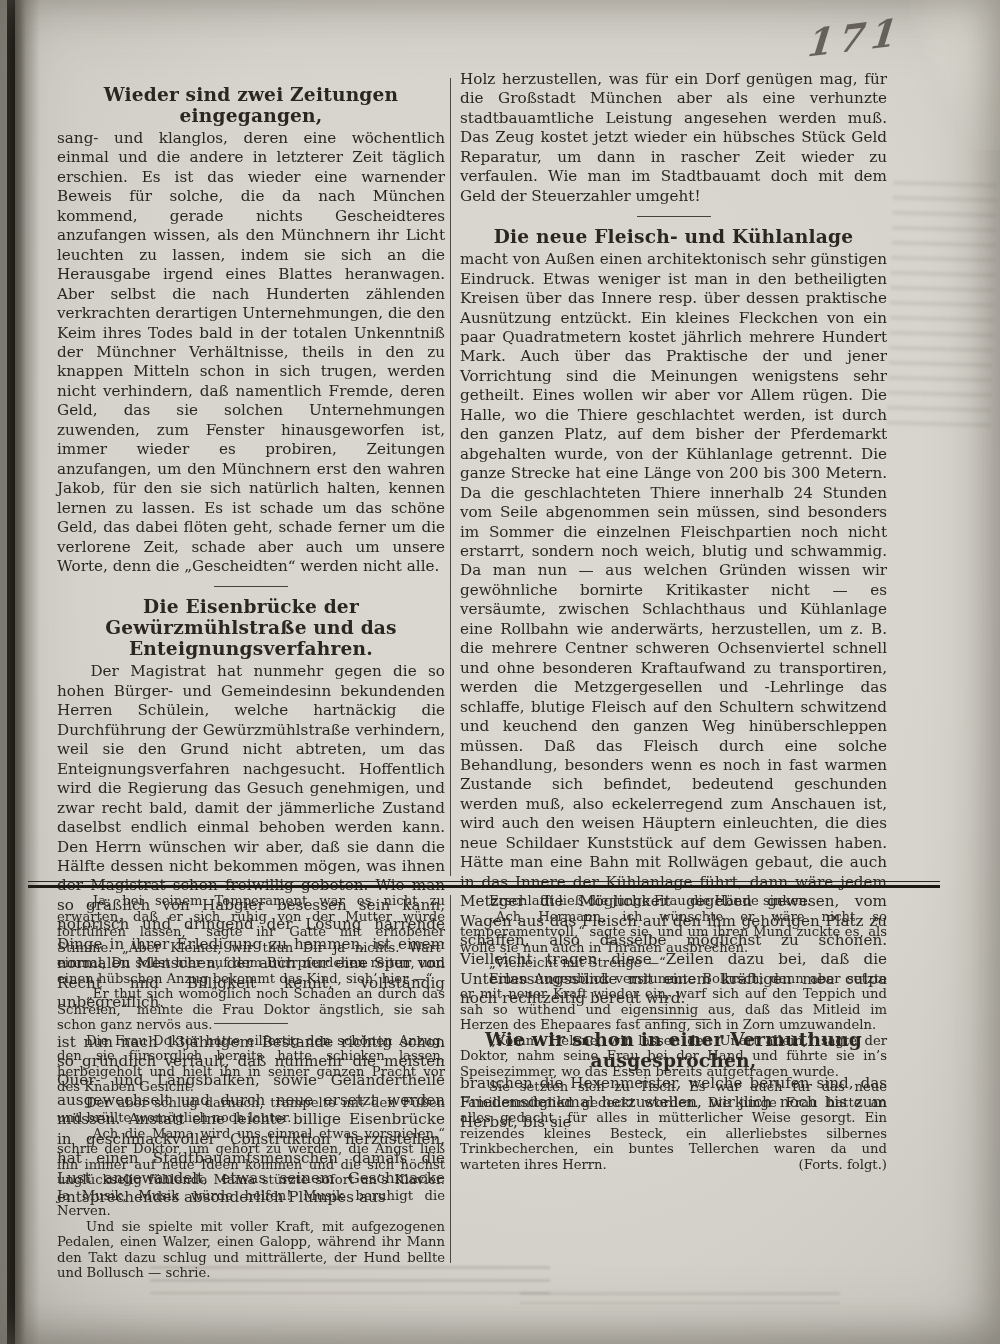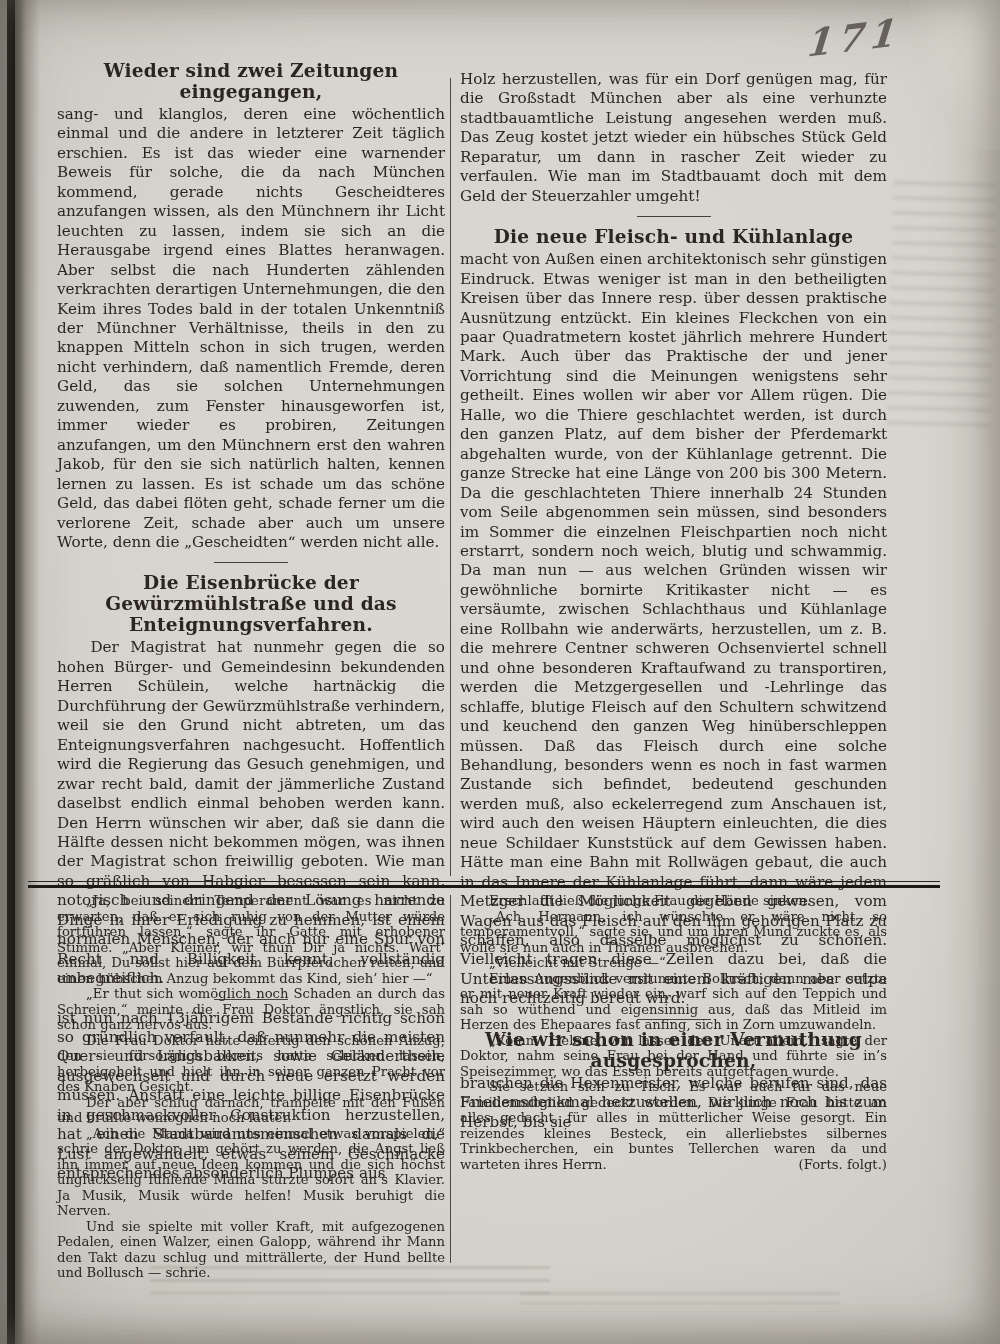--- a/index.html
+++ b/index.html
@@ -15,21 +15,21 @@
   .binding{position:absolute;left:0;top:0;width:40px;height:100%;
     background:linear-gradient(90deg,#8a8780 0px,#8a8780 7px,#181510 7px,#14110d 15px,#55524b 15px,#6e6b64 20px,#a09c94 26px,rgba(170,166,158,0) 40px);}
   .page-corner{position:absolute;right:0;top:0;width:90px;height:150px;pointer-events:none;
     background:linear-gradient(245deg,#e8e5dd 0%,#ded bd3 35%,rgba(222,219,211,0) 65%);
     background:linear-gradient(245deg,#e8e5dd 0%,#dedbd3 35%,rgba(222,219,211,0) 65%);}
   .handwritten{
     position:absolute;left:808px;top:14px;width:120px;
     font-style:italic;font-size:37px;color:#55504a;
     transform:rotate(-7deg) skewX(-14deg);letter-spacing:6px;font-weight:bold;opacity:.85;}
   .col{position:absolute;text-align:justify;}
-  .upper-left{left:57px;top:60px;width:388px;font-size:15.2px;line-height:19.45px;}
+  .upper-left{left:57px;top:84px;width:388px;font-size:15.2px;line-height:19.45px;}
   .upper-right{left:460px;top:70px;width:427px;font-size:15.2px;line-height:19.45px;}
   .lower-left{left:57px;top:893px;width:388px;font-size:13.2px;line-height:15.5px;}
   .lower-right{left:460px;top:893px;width:427px;font-size:13.2px;line-height:15.5px;}
   h2{font-size:18.6px;font-weight:bold;text-align:center;margin:0 0 3px 0;line-height:21px;letter-spacing:.2px;}
   p.body{margin:0;hyphens:auto;-webkit-hyphens:auto;}
   p.indent{text-indent:2.2em;}
   .divider{width:74px;border:0;border-top:1px solid #45403a;margin:10px auto 9px auto;height:0;}
   .col-rule{position:absolute;width:1px;background:#4c473f;}
   .col-rule.upper{left:450px;top:78px;height:798px;}
   .col-rule.lower{left:450px;top:895px;height:368px;}

